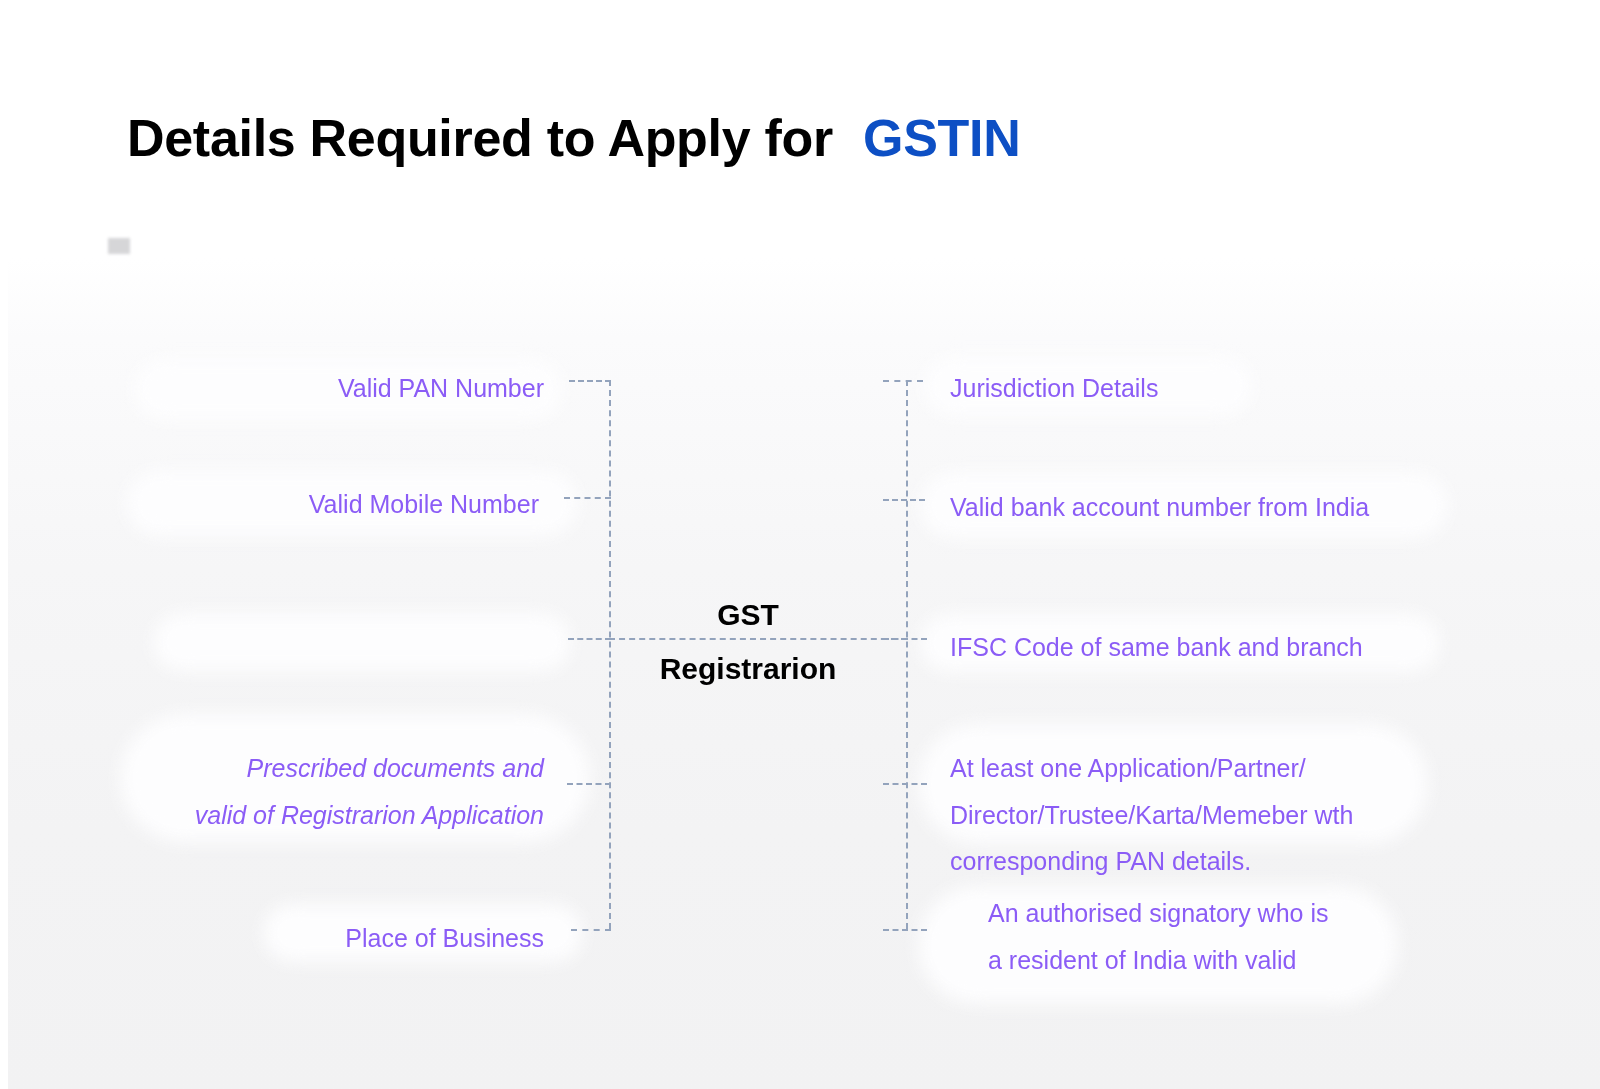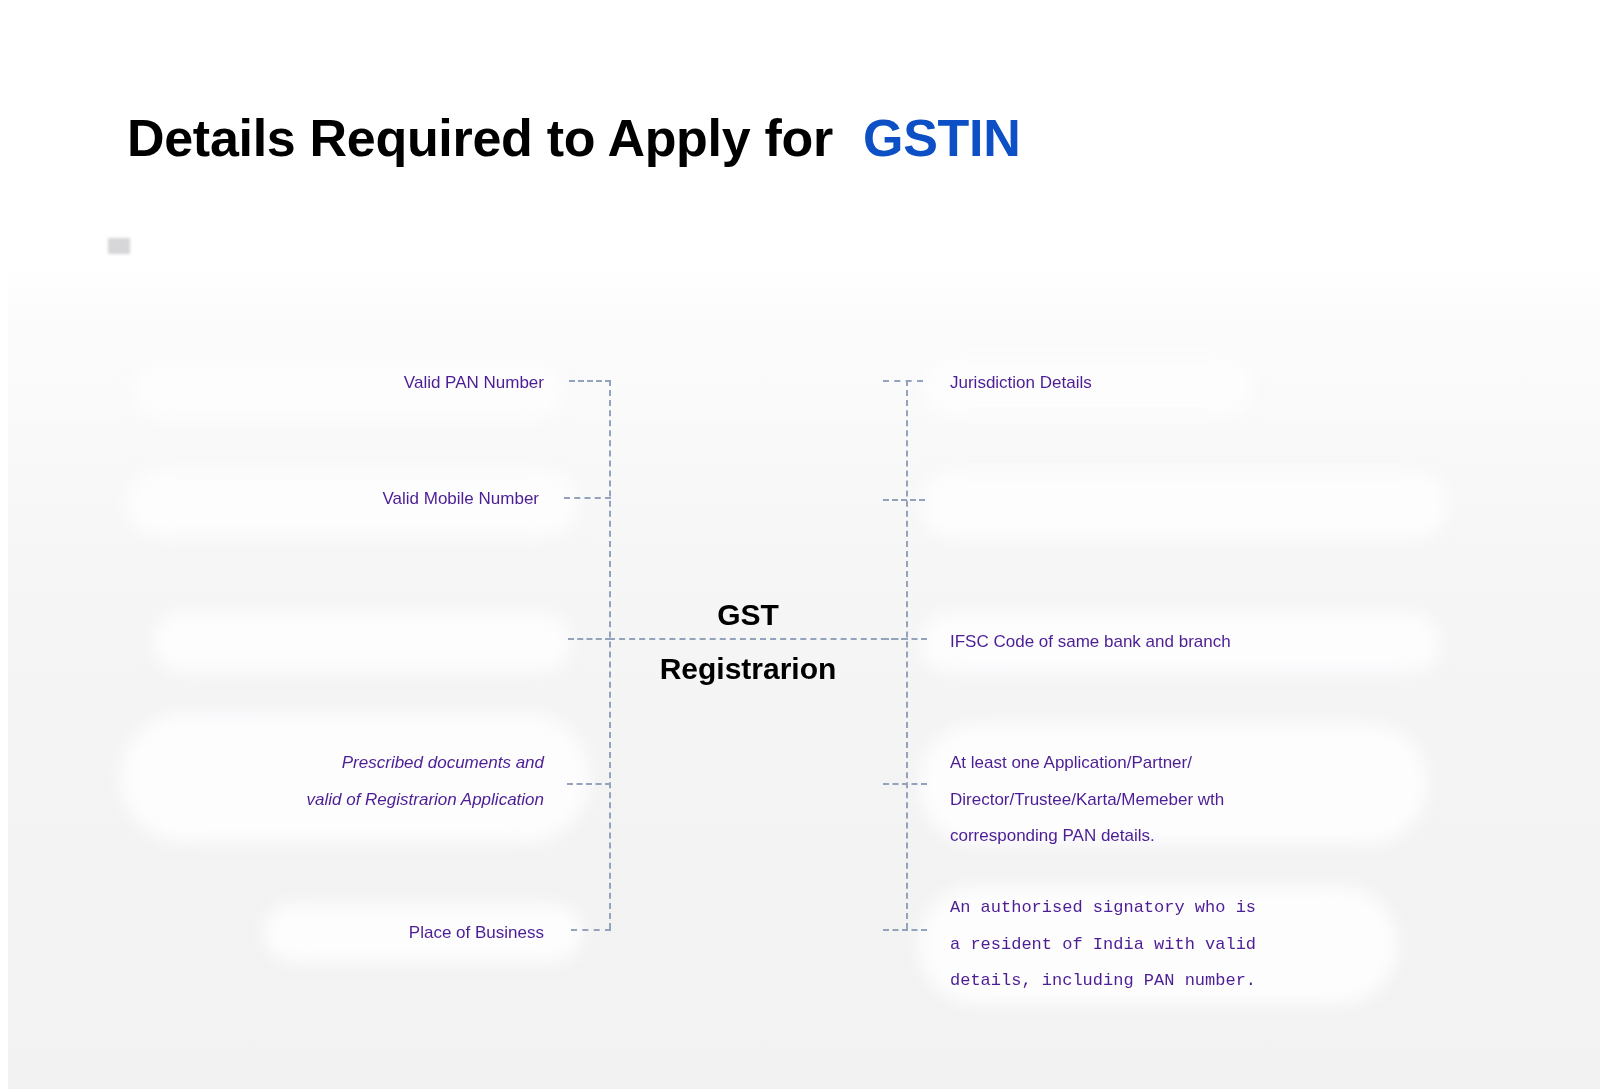--- a/index.html
+++ b/index.html
@@ -85,22 +85,22 @@
   #spine {
     position:absolute;
     left:601px; top:630px; width:298px;
     height:0; border-top:2px dashed #93a3bc;
     z-index:2;
   }
 
   
   .label {
     position:absolute;
-    font-size:17px;
-    color:#4c1d95;
+    font-size:25px;
+    color:#8b5cf6;
     line-height:1.22;
     z-index:4;
   }
   .label.left  { text-align:right; }
   .label.right { text-align:left; }
 
   
   #center-node {
     position:absolute;
     left:605px; top:572px;
@@ -171,35 +171,37 @@
   </div>
 
   <div class="label left" style="left:200px; top:907px; width:352px;">
     <span>Place of Business</span>
   </div>
 
   <div class="label right" style="left:926px; top:357px; width:520px;">
     <span>Jurisdiction Details</span>
   </div>
 
+  <div class="label right" style="left:926px; top:476px; width:540px;">
+    <span>Valid bank account number from India</span>
+  </div>
 
   <div class="label right" style="left:926px; top:616px; width:540px;">
     <span>IFSC Code of same bank and branch</span>
   </div>
 
   <div class="label right" style="left:926px; top:729px; width:520px;">
     <div>At least one Application/Partner/</div>
     <div>Director/Trustee/Karta/Memeber wth</div>
     <div>corresponding PAN details.</div>
   </div>
 
-  <div class="label right" style="left:926px; top:874px; width:520px;font-family:Liberation Mono, monospace;">
+  <div class="label right" style="left:964px; top:874px; width:520px;">
     <div>An authorised signatory who is</div>
     <div>a resident of India with valid</div>
-    <div>details, including PAN number.</div>
   </div>
 
   <div id="center-node">
     <div>GST</div>
     <div>Registrarion</div>
   </div>
 
 </div>
 
 </body></html>

